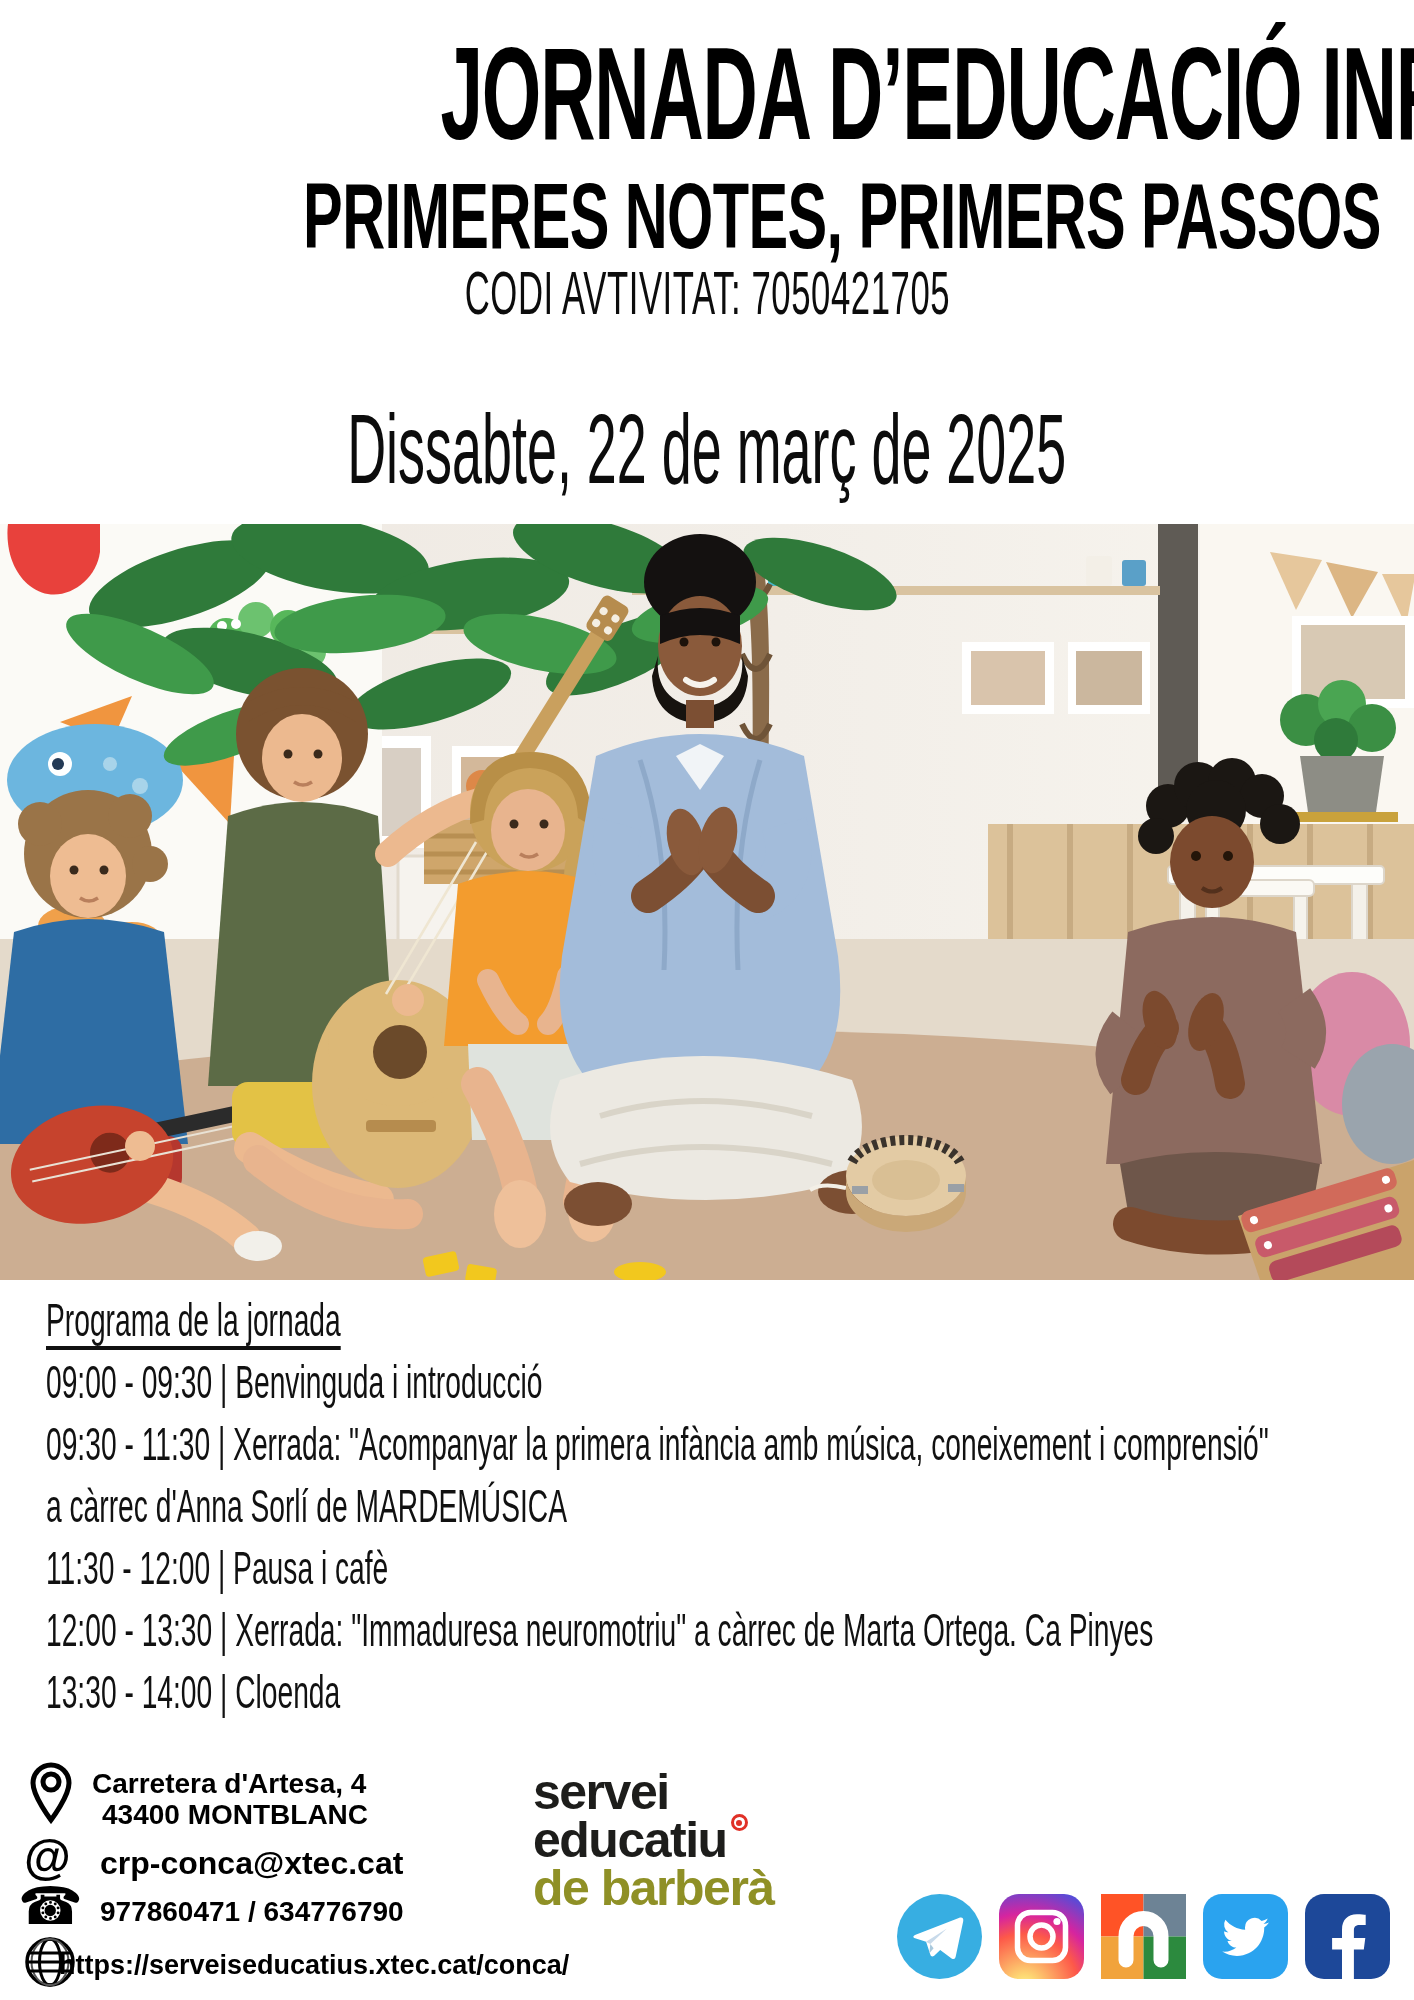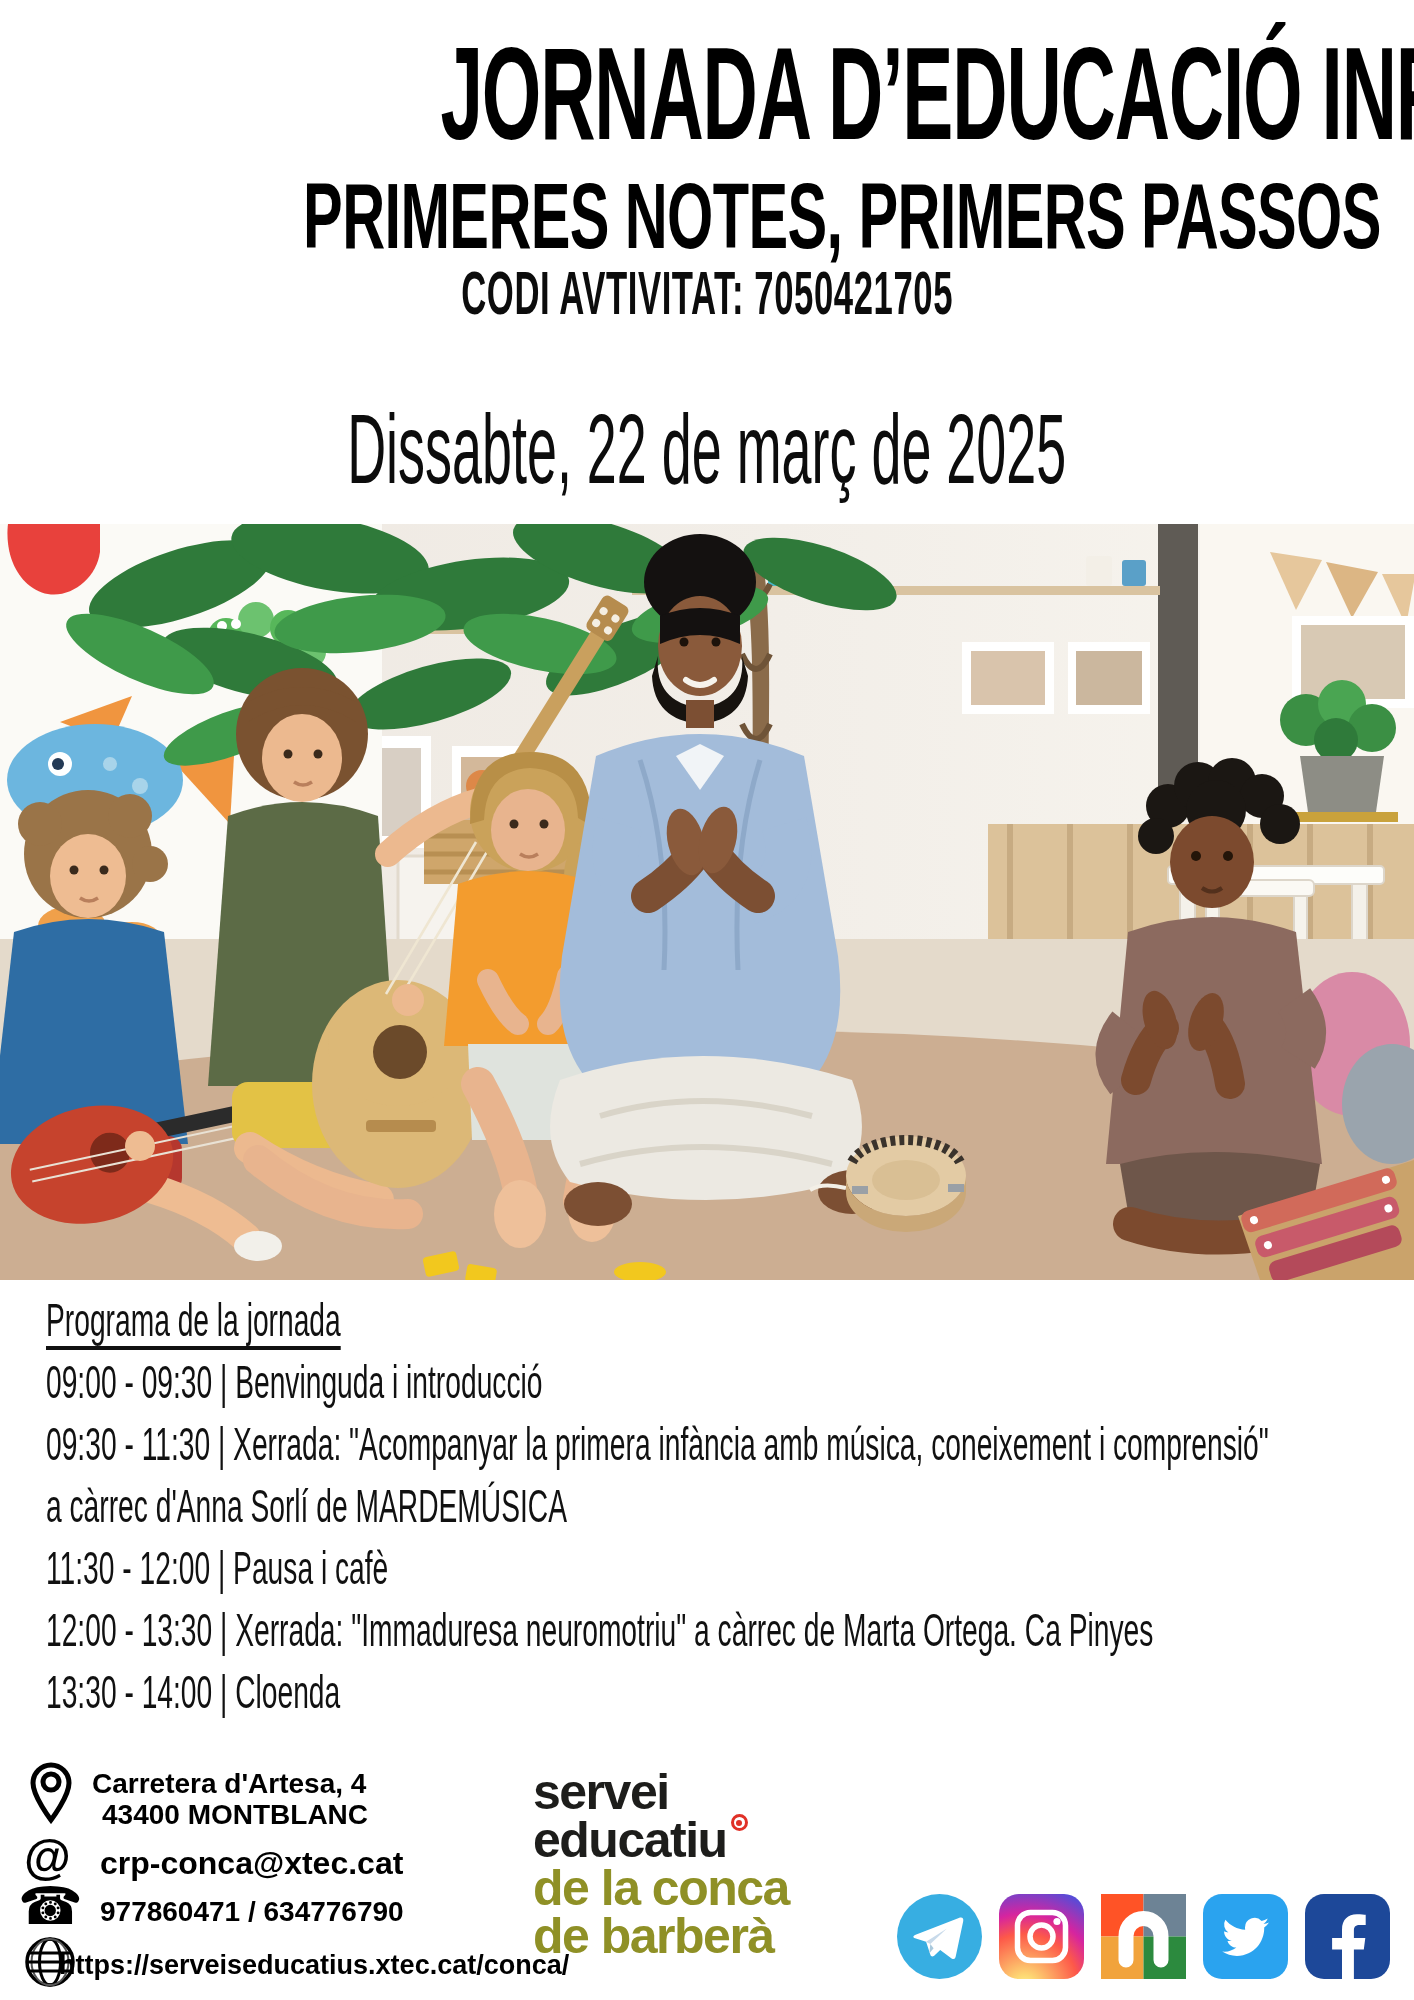--- a/index.html
+++ b/index.html
@@ -6,21 +6,21 @@
   html,body{margin:0;padding:0;background:#ffffff;}
   .page{position:relative;width:1414px;height:2000px;background:#ffffff;overflow:hidden;
         font-family:"Liberation Sans",sans-serif;color:#000;}
   .center-line{position:absolute;left:0;right:0;text-align:center;white-space:nowrap;}
   .cx{display:inline-block;transform-origin:50% 50%;}
   
   .title{top:28px;font-size:132px;font-weight:700;line-height:1;}
   .title .cx{transform:scaleX(.58);letter-spacing:-2px;}
   .subtitle{top:170px;font-size:93px;font-weight:700;line-height:1;text-decoration:underline;}
   .subtitle .cx{transform:scaleX(.64);letter-spacing:-1px;}
-  .codi{top:262px;font-size:62px;font-weight:700;line-height:1;color:#0c0c0c;}
+  .codi{top:262px;font-size:62px;font-weight:400;line-height:1;color:#0c0c0c;}
   .codi .cx{transform:scaleX(.56);letter-spacing:1px;}
   .date{top:400px;font-size:98px;font-weight:400;line-height:1;color:#0c0c0c;}
   .date .cx{transform:scaleX(.55);}
   
   .photo{position:absolute;left:0;top:524px;width:1414px;height:756px;}
   
   .program{position:absolute;left:46px;top:1292px;}
   .p-line{height:62px;white-space:nowrap;font-size:47px;color:#111;}
   .p-line .cl{display:inline-block;transform:scaleX(.6);transform-origin:0 50%;}
   .p-head .cl{text-decoration:underline;text-decoration-thickness:4px;text-underline-offset:10px;}
@@ -373,21 +373,20 @@
     <circle cx="26" cy="26" r="23" fill="none" stroke="#000" stroke-width="3.5"></circle>
     <ellipse cx="26" cy="26" rx="10.5" ry="23" fill="none" stroke="#000" stroke-width="3"></ellipse>
     <ellipse cx="26" cy="26" rx="18.5" ry="23" fill="none" stroke="#555" stroke-width="2"></ellipse>
     <path d="M5 17h42 M3 26h46 M5 35h42" stroke="#000" stroke-width="3"></path>
   </svg>
   <div class="ct web">https://serveiseducatius.xtec.cat/conca/</div>
 
   <div class="logo">
     <div>servei</div>
     <div><span>educatiu</span><span class="logo-dot"><i></i></span></div>
-    <div class="olive">de la conca</div>
     <div class="olive">de barberà</div>
   </div>
 
   <div class="social">
     <a>
       <svg viewBox="0 0 85 85" width="85" height="85">
         <circle cx="42.5" cy="42.5" r="42.5" fill="#37aee2"></circle>
         <path d="M61.8 24.1 18.6 40.8c-2.9 1.2-2.9 2.8-.5 3.5l11 3.4 4.2 12.9c.5 1.4 1 1.9 2.1 1.9 1.1 0 1.6-.5 2.3-1.2l5.5-5.3 11.4 8.4c2.1 1.2 3.6.6 4.1-1.9l7.5-35.2c.7-3.1-1.2-4.5-4.4-3.2z" fill="#ffffff"></path>
         <path d="M29.1 47.7 49.9 34.5 33.3 50.1z" fill="#c8daea"></path>
         <path d="M33.3 50.1l-1 9.3 4.3-5.2z" fill="#a9c9dd"></path>

